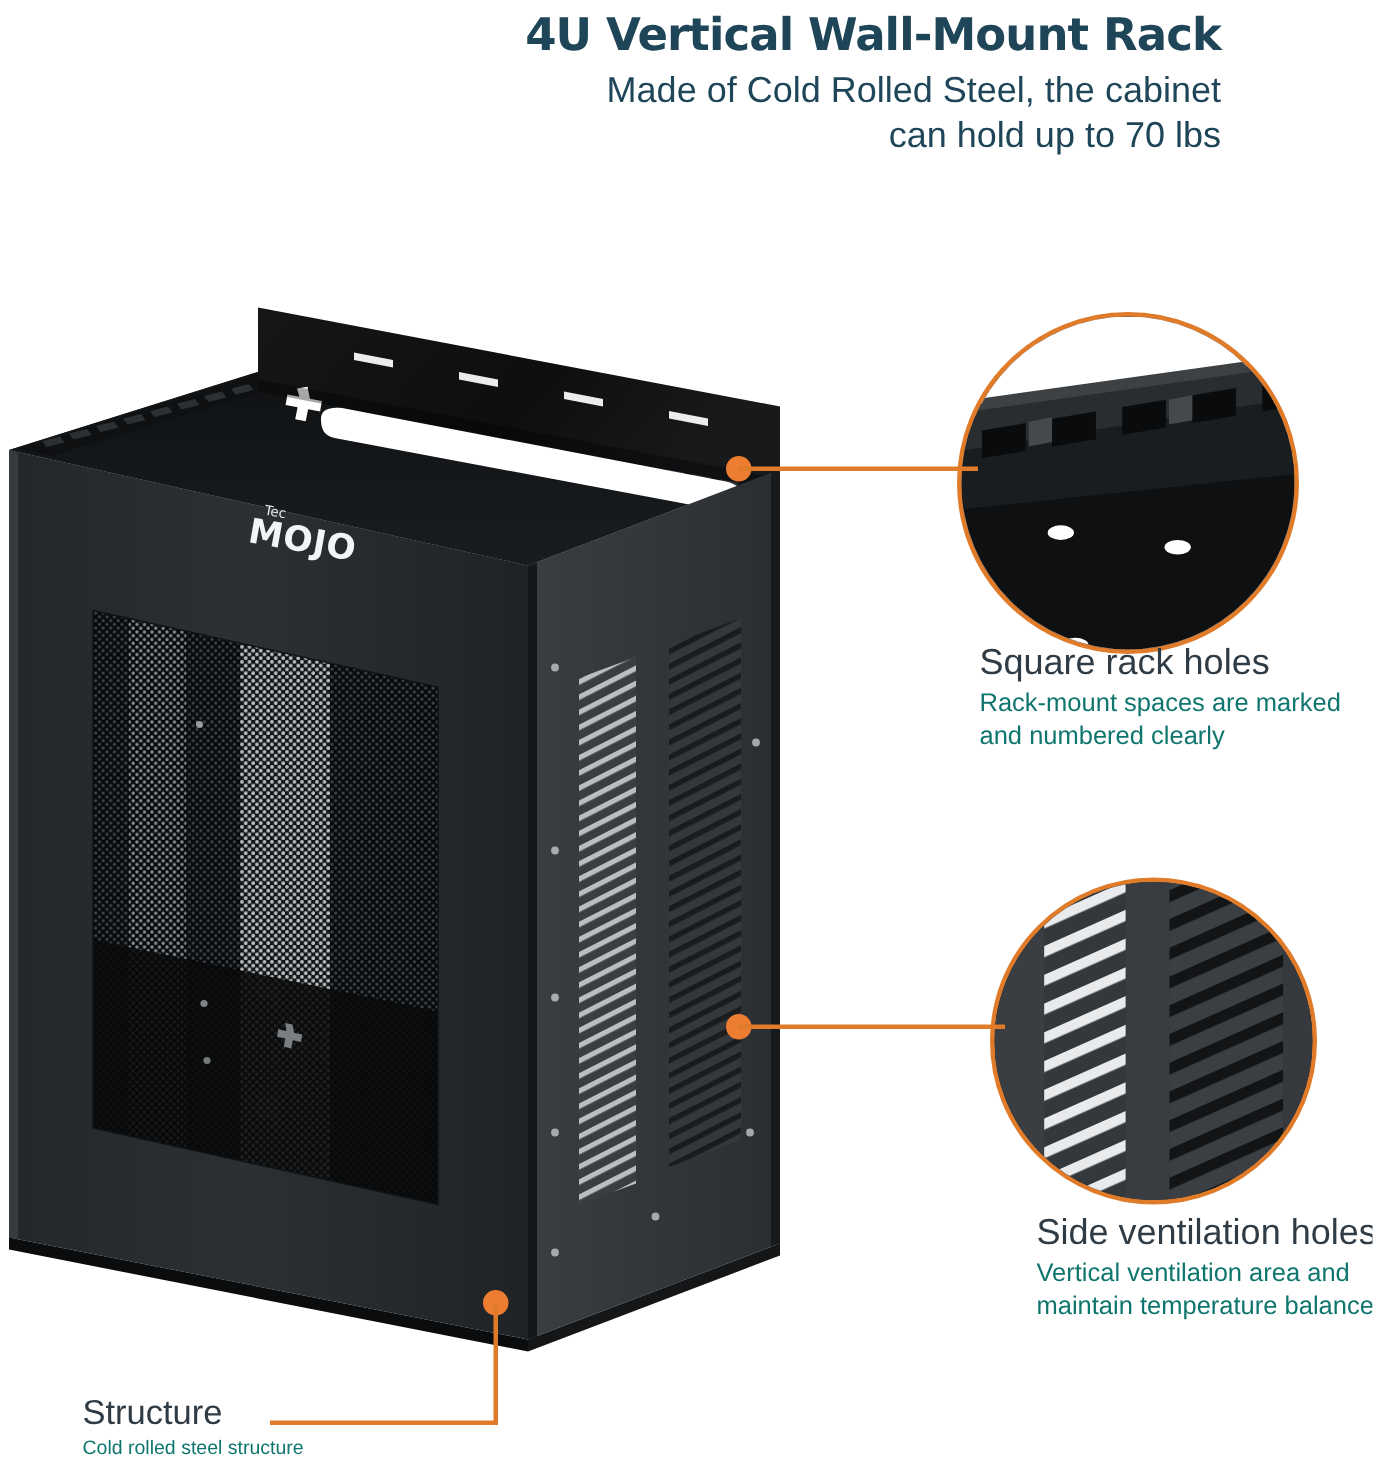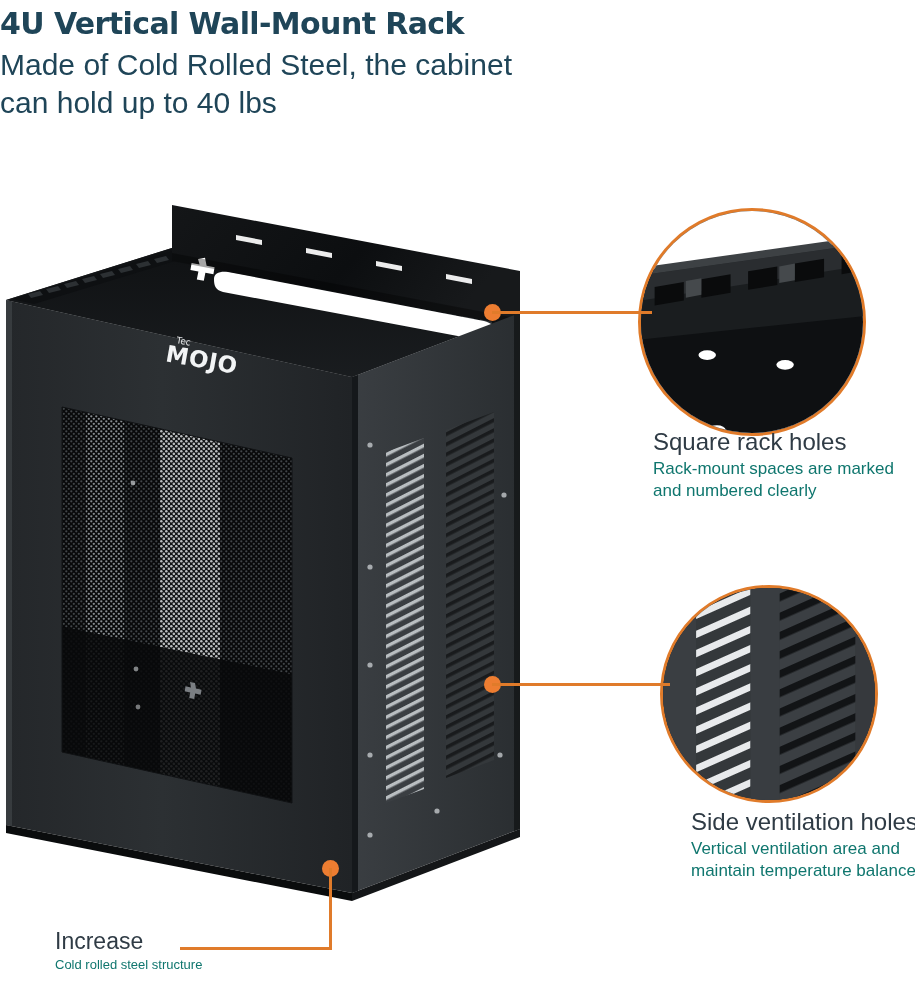--- a/index.html
+++ b/index.html
@@ -6,28 +6,28 @@
   body{
     width:915px;height:985px;
     background:#ffffff;
     font-family:"Liberation Sans", sans-serif;
     overflow:hidden;
     position:relative;
   }
   .stage{position:absolute;inset:0;}
 
   
-  .header{position:absolute;left:0;top:0;width:814px;text-align:left;}
+  .header{position:absolute;left:0;top:0;width:814px;text-align:right;}
   .title{
     font-size:30px;font-weight:bold;color:#1f4558;
     letter-spacing:-0.6px;line-height:1.05;margin:8px 0 0 0;
     font-family:"DejaVu Sans", sans-serif;
   }
   .subtitle{
-    font-size:30px;color:#1f4558;line-height:1.28;
+    font-size:24px;color:#1f4558;line-height:1.28;
     margin:6px 0 0 0;font-weight:400;
     font-family:"Liberation Sans", sans-serif;
   }
   .subtitle span{display:block;}
 
   
   .product{position:absolute;left:0;top:195px;width:580px;height:740px;}
   .product svg{display:block;}
 
   
@@ -67,21 +67,21 @@
 </style>
 </head>
 <body>
 
 <div class="stage">
 
   <div class="header">
     <h1 class="title">4U Vertical Wall-Mount Rack</h1>
     <p class="subtitle">
       <span>Made of Cold Rolled Steel, the cabinet</span>
-      <span>can hold up to 40 lbs</span>
+      <span>can hold up to 70 lbs</span>
     </p>
   </div>
 
   <div class="product">
     <svg width="580" height="740" viewBox="0 0 580 740" xmlns="http://www.w3.org/2000/svg">
       <defs>
 
         <pattern id="mesh" width="5" height="5" patternUnits="userSpaceOnUse">
           <rect width="5" height="5" fill="#0a0b0c"></rect>
           <circle cx="1.3" cy="1.3" r="1.15" fill="#9aa0a4"></circle>
@@ -320,17 +320,17 @@
     <p class="callout-title">Square rack holes</p>
     <p class="callout-body">Rack-mount spaces are marked and numbered clearly</p>
   </div>
 
   <div class="callout" id="callout-vent">
     <p class="callout-title">Side ventilation holes</p>
     <p class="callout-body">Vertical ventilation area and maintain temperature balance</p>
   </div>
 
   <div class="callout" id="callout-structure">
-    <p class="callout-title">Increase</p>
+    <p class="callout-title">Structure</p>
     <p class="callout-body">Cold rolled steel structure</p>
   </div>
 
 </div>
 
 </body></html>

